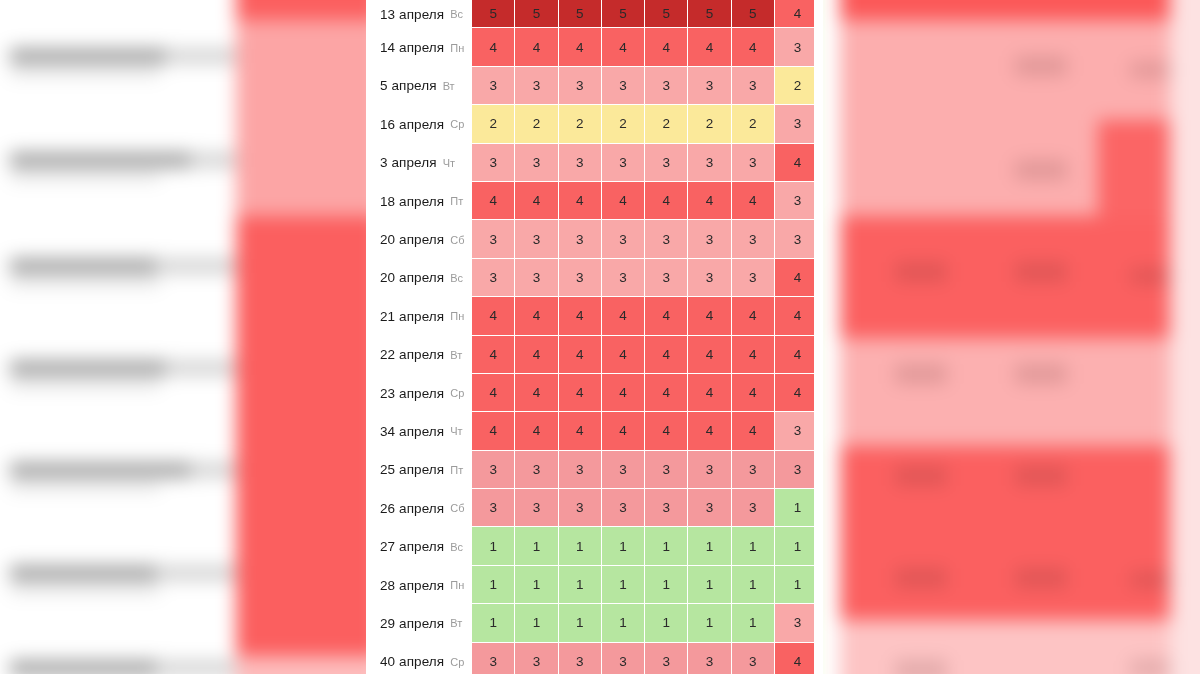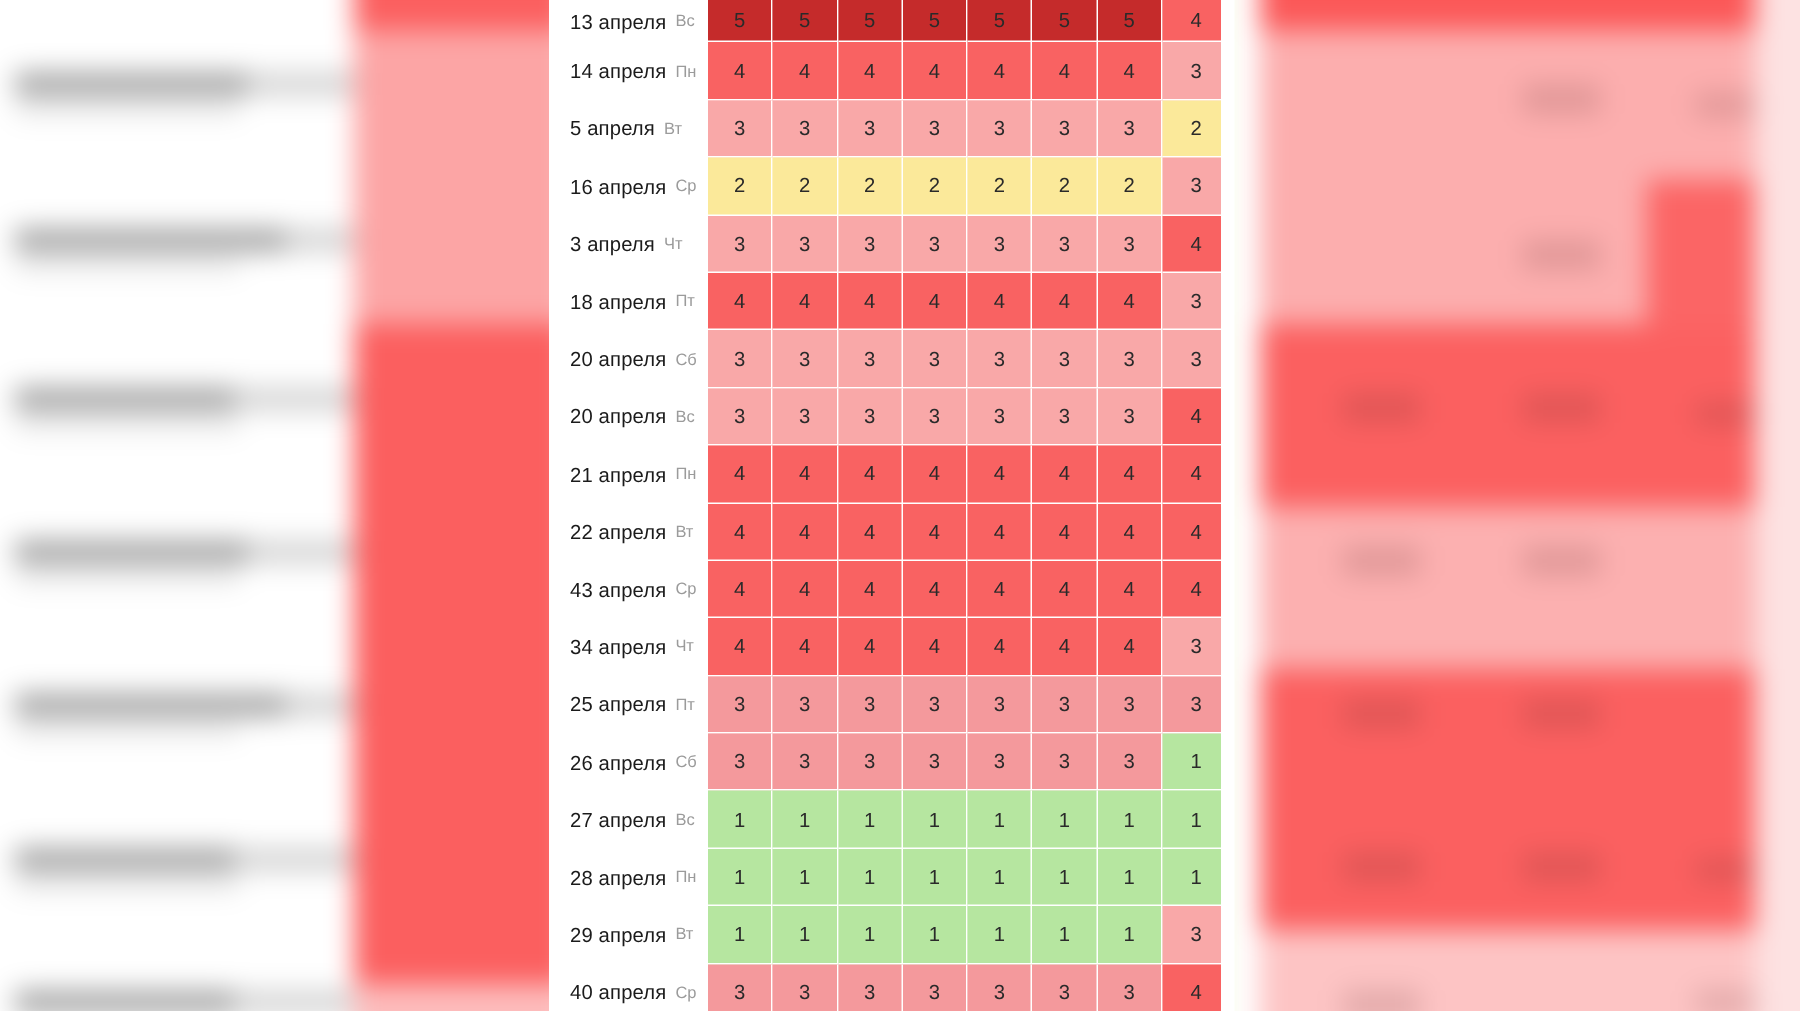--- a/index.html
+++ b/index.html
@@ -300,21 +300,21 @@
             <div class="cell" style="background: rgb(249, 98, 98);">4</div>
             <div class="cell" style="background: rgb(249, 98, 98);">4</div>
             <div class="cell" style="background: rgb(249, 98, 98);">4</div>
             <div class="cell" style="background: rgb(249, 98, 98);">4</div>
             <div class="cell" style="background: rgb(249, 98, 98);">4</div>
             <div class="cell" style="background: rgb(249, 98, 98);">4</div>
           </div>
         </div>
         <div class="row">
           <div class="date-cell">
-            <span class="date-main">43 апреля</span>
+            <span class="date-main">23 апреля</span>
             <span class="dow">Ср</span>
           </div>
           <div class="cells">
             <div class="cell" style="background: rgb(249, 98, 98);">4</div>
             <div class="cell" style="background: rgb(249, 98, 98);">4</div>
             <div class="cell" style="background: rgb(249, 98, 98);">4</div>
             <div class="cell" style="background: rgb(249, 98, 98);">4</div>
             <div class="cell" style="background: rgb(249, 98, 98);">4</div>
             <div class="cell" style="background: rgb(249, 98, 98);">4</div>
             <div class="cell" style="background: rgb(249, 98, 98);">4</div>

